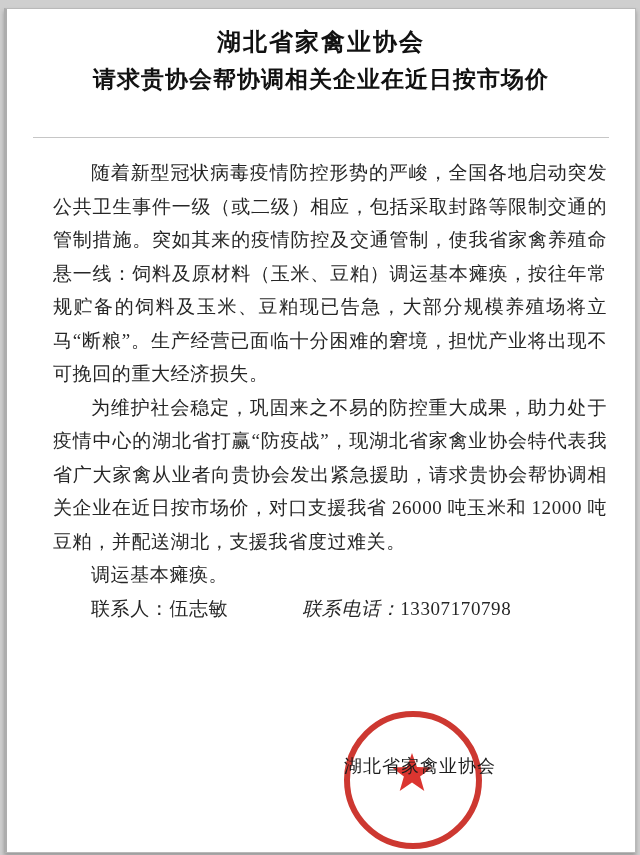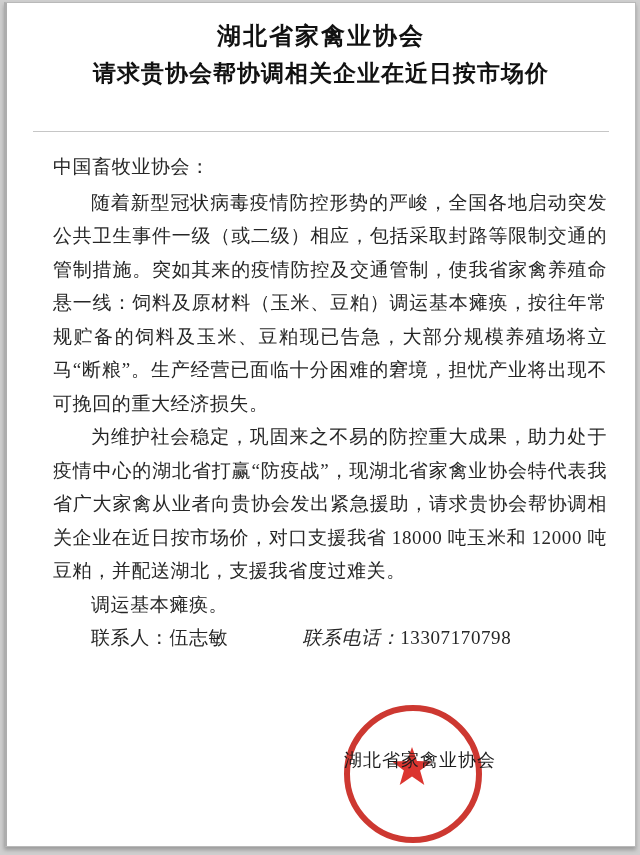--- a/index.html
+++ b/index.html
@@ -6,21 +6,21 @@
   body{
     width:640px;height:855px;
     background:#cfcfcf;
     overflow:hidden;
     font-family:"Liberation Serif","DejaVu Serif",serif;
   }
   .page{
     position:relative;
     box-sizing:border-box;
     width:632px;height:845px;
-    margin:2px 4px 0 4px;
+    margin:8px 4px 0 4px;
     background:#ffffff;
     border:1px solid #b9b9b9;
     border-left:3px solid #adadad;
     box-shadow:0 3px 4px rgba(0,0,0,.25);
     color:#262626;
   }
   .letterhead{
     padding-top:16px;
     text-align:center;
     font-family:"Liberation Sans","DejaVu Sans",sans-serif;
@@ -95,23 +95,22 @@
 <div class="page">
 
   <div class="letterhead">
     <div class="org-title">湖北省家禽业协会</div>
     <div class="doc-title">请求贵协会帮协调相关企业在近日按市场价</div>
   </div>
 
   <hr class="divider">
 
   <div class="body-text">
-    <p class="recipient">中国畜牧业协会：</p>
     <p class="para">随着新型冠状病毒疫情防控形势的严峻，全国各地启动突发公共卫生事件一级（或二级）相应，包括采取封路等限制交通的管制措施。突如其来的疫情防控及交通管制，使我省家禽养殖命悬一线：饲料及原材料（玉米、豆粕）调运基本瘫痪，按往年常规贮备的饲料及玉米、豆粕现已告急，大部分规模养殖场将立马“断粮”。生产经营已面临十分困难的窘境，担忧产业将出现不可挽回的重大经济损失。</p>
-    <p class="para">为维护社会稳定，巩固来之不易的防控重大成果，助力处于疫情中心的湖北省打赢“防疫战”，现湖北省家禽业协会特代表我省广大家禽从业者向贵协会发出紧急援助，请求贵协会帮协调相关企业在近日按市场价，对口支援我省 18000 吨玉米和 12000 吨豆粕，并配送湖北，支援我省度过难关。</p>
+    <p class="para">为维护社会稳定，巩固来之不易的防控重大成果，助力处于疫情中心的湖北省打赢“防疫战”，现湖北省家禽业协会特代表我省广大家禽从业者向贵协会发出紧急援助，请求贵协会帮协调相关企业在近日按市场价，对口支援我省 26000 吨玉米和 12000 吨豆粕，并配送湖北，支援我省度过难关。</p>
     <p class="para">调运基本瘫痪。</p>
     <p class="contact-row"><span>联系人：</span><span>伍志敏</span><span class="contact-phone">联系电话：</span><span>13307170798</span></p>
   </div>
 
   <div class="signature">
     <p class="sig-org">湖北省家禽业协会</p>
   </div>
 
   <svg class="seal" viewBox="0 0 146 146" xmlns="http://www.w3.org/2000/svg">
     <defs>

